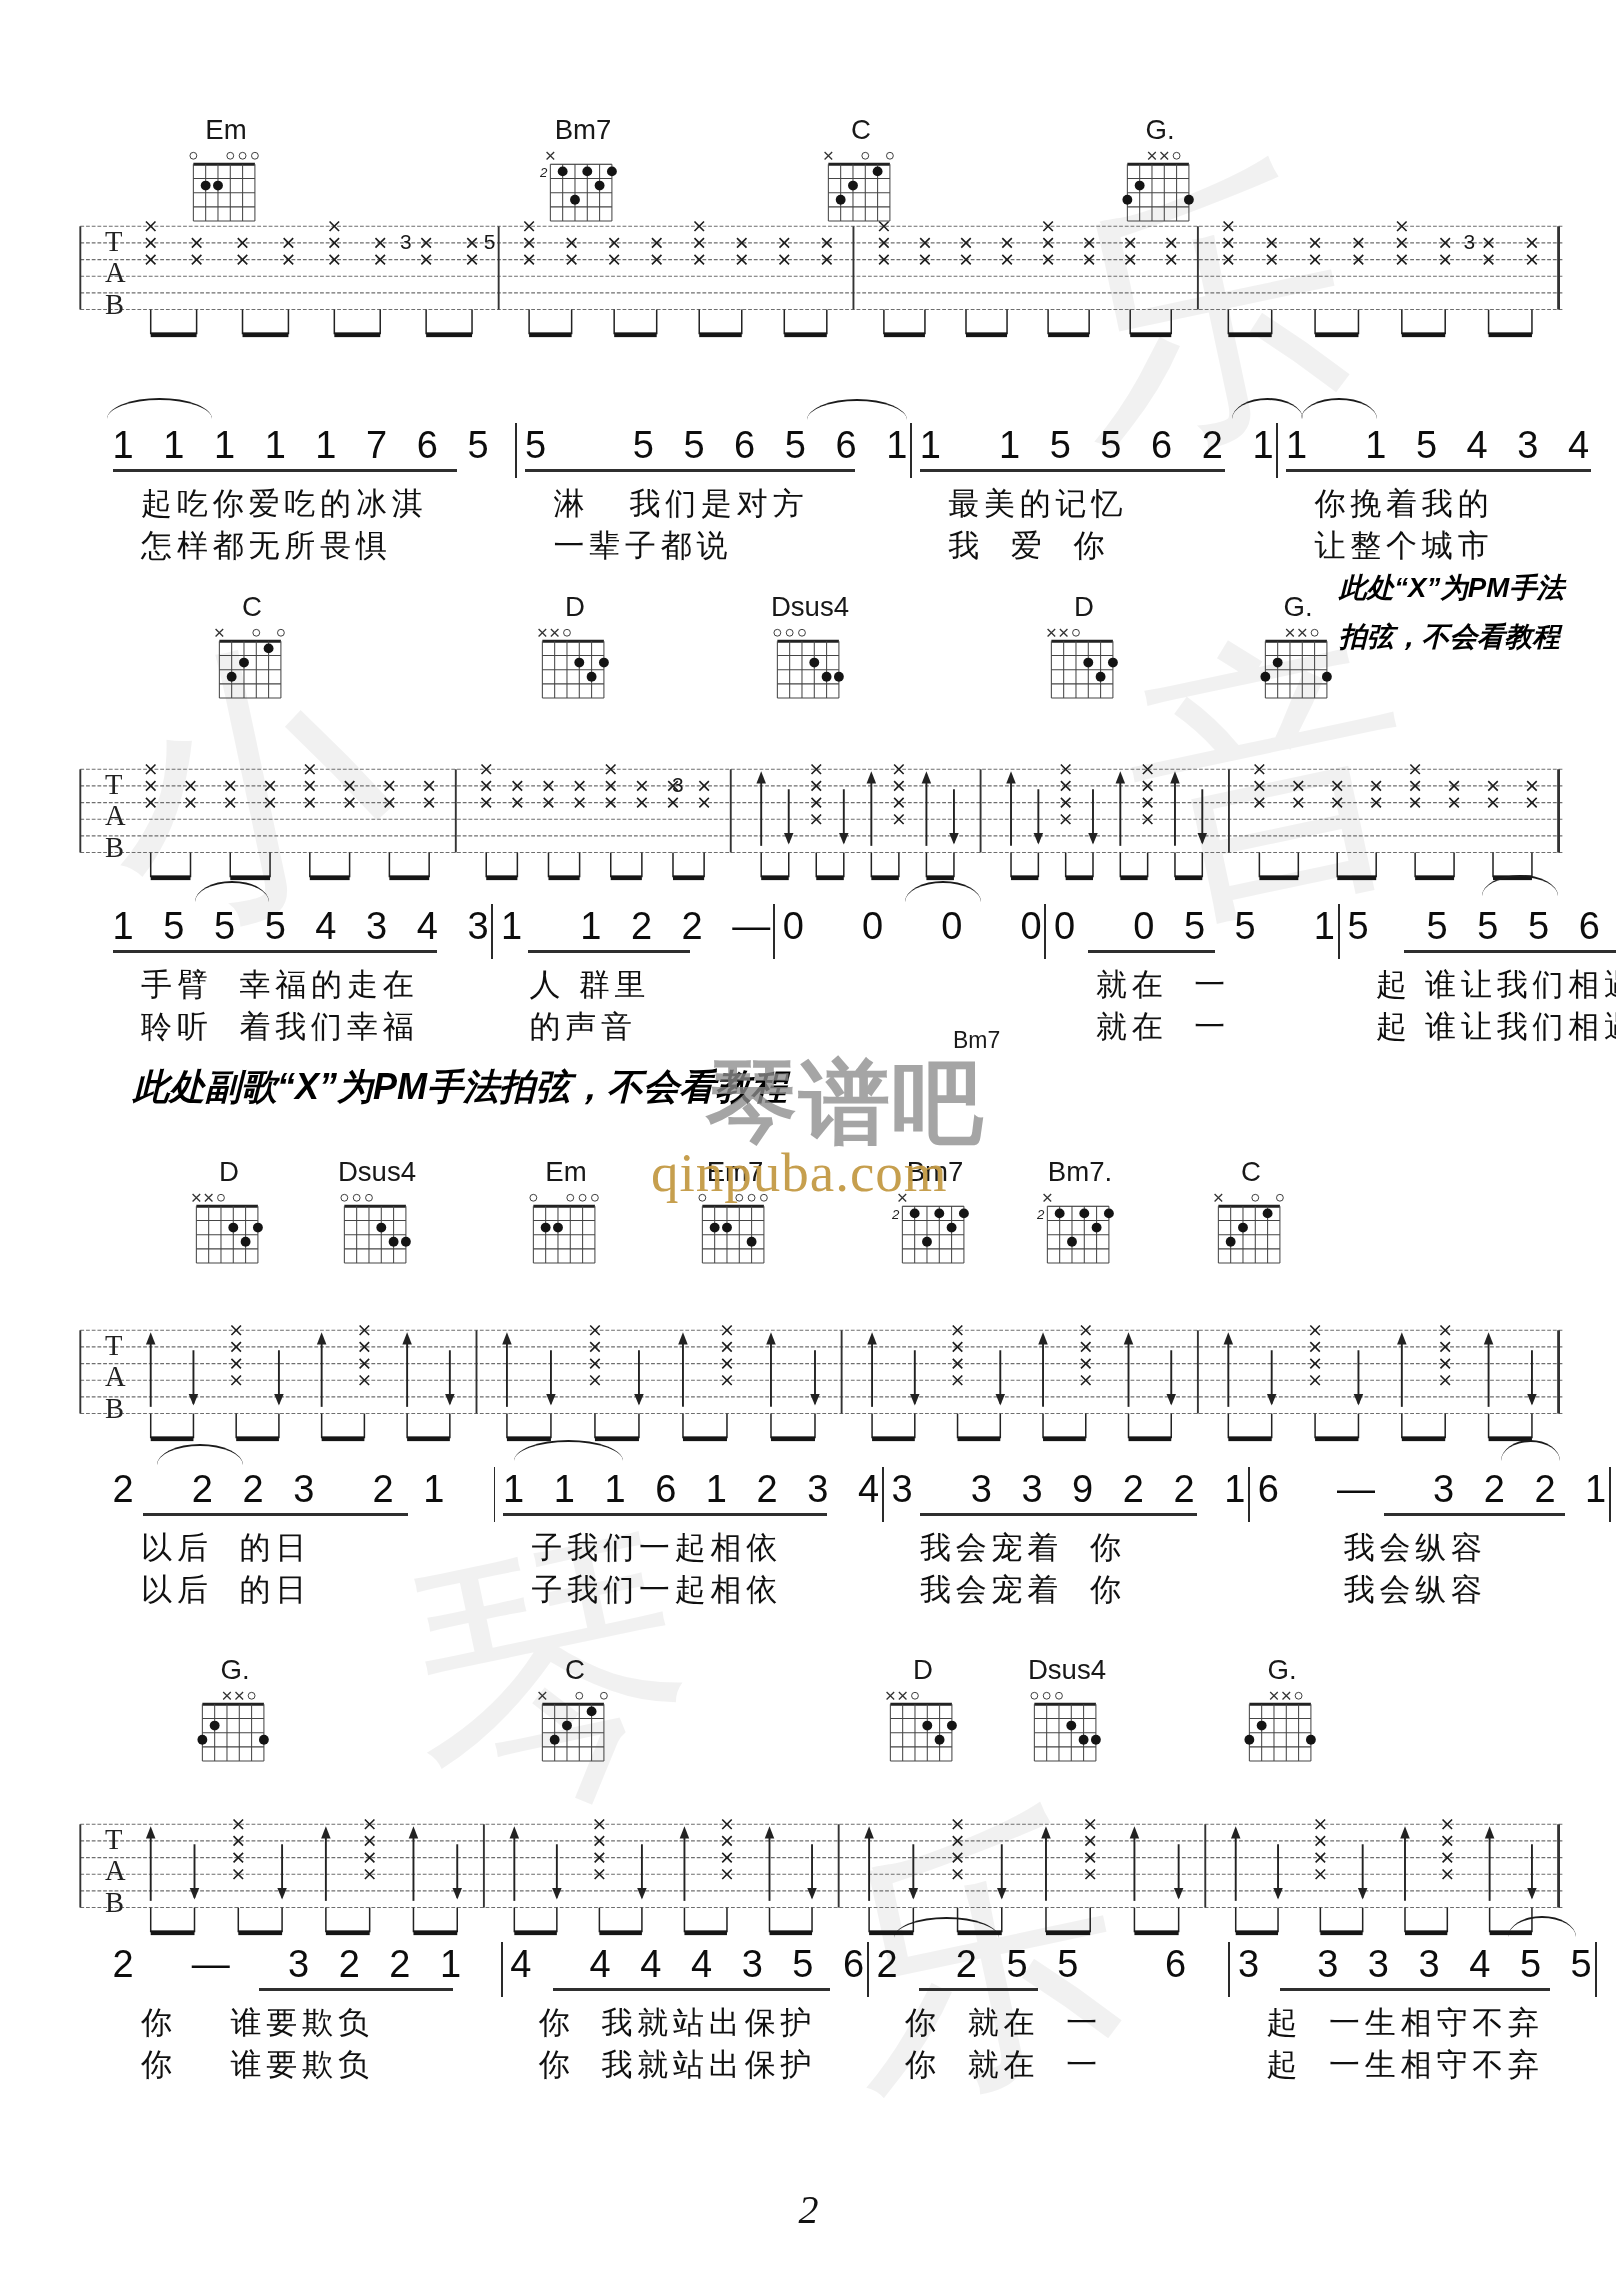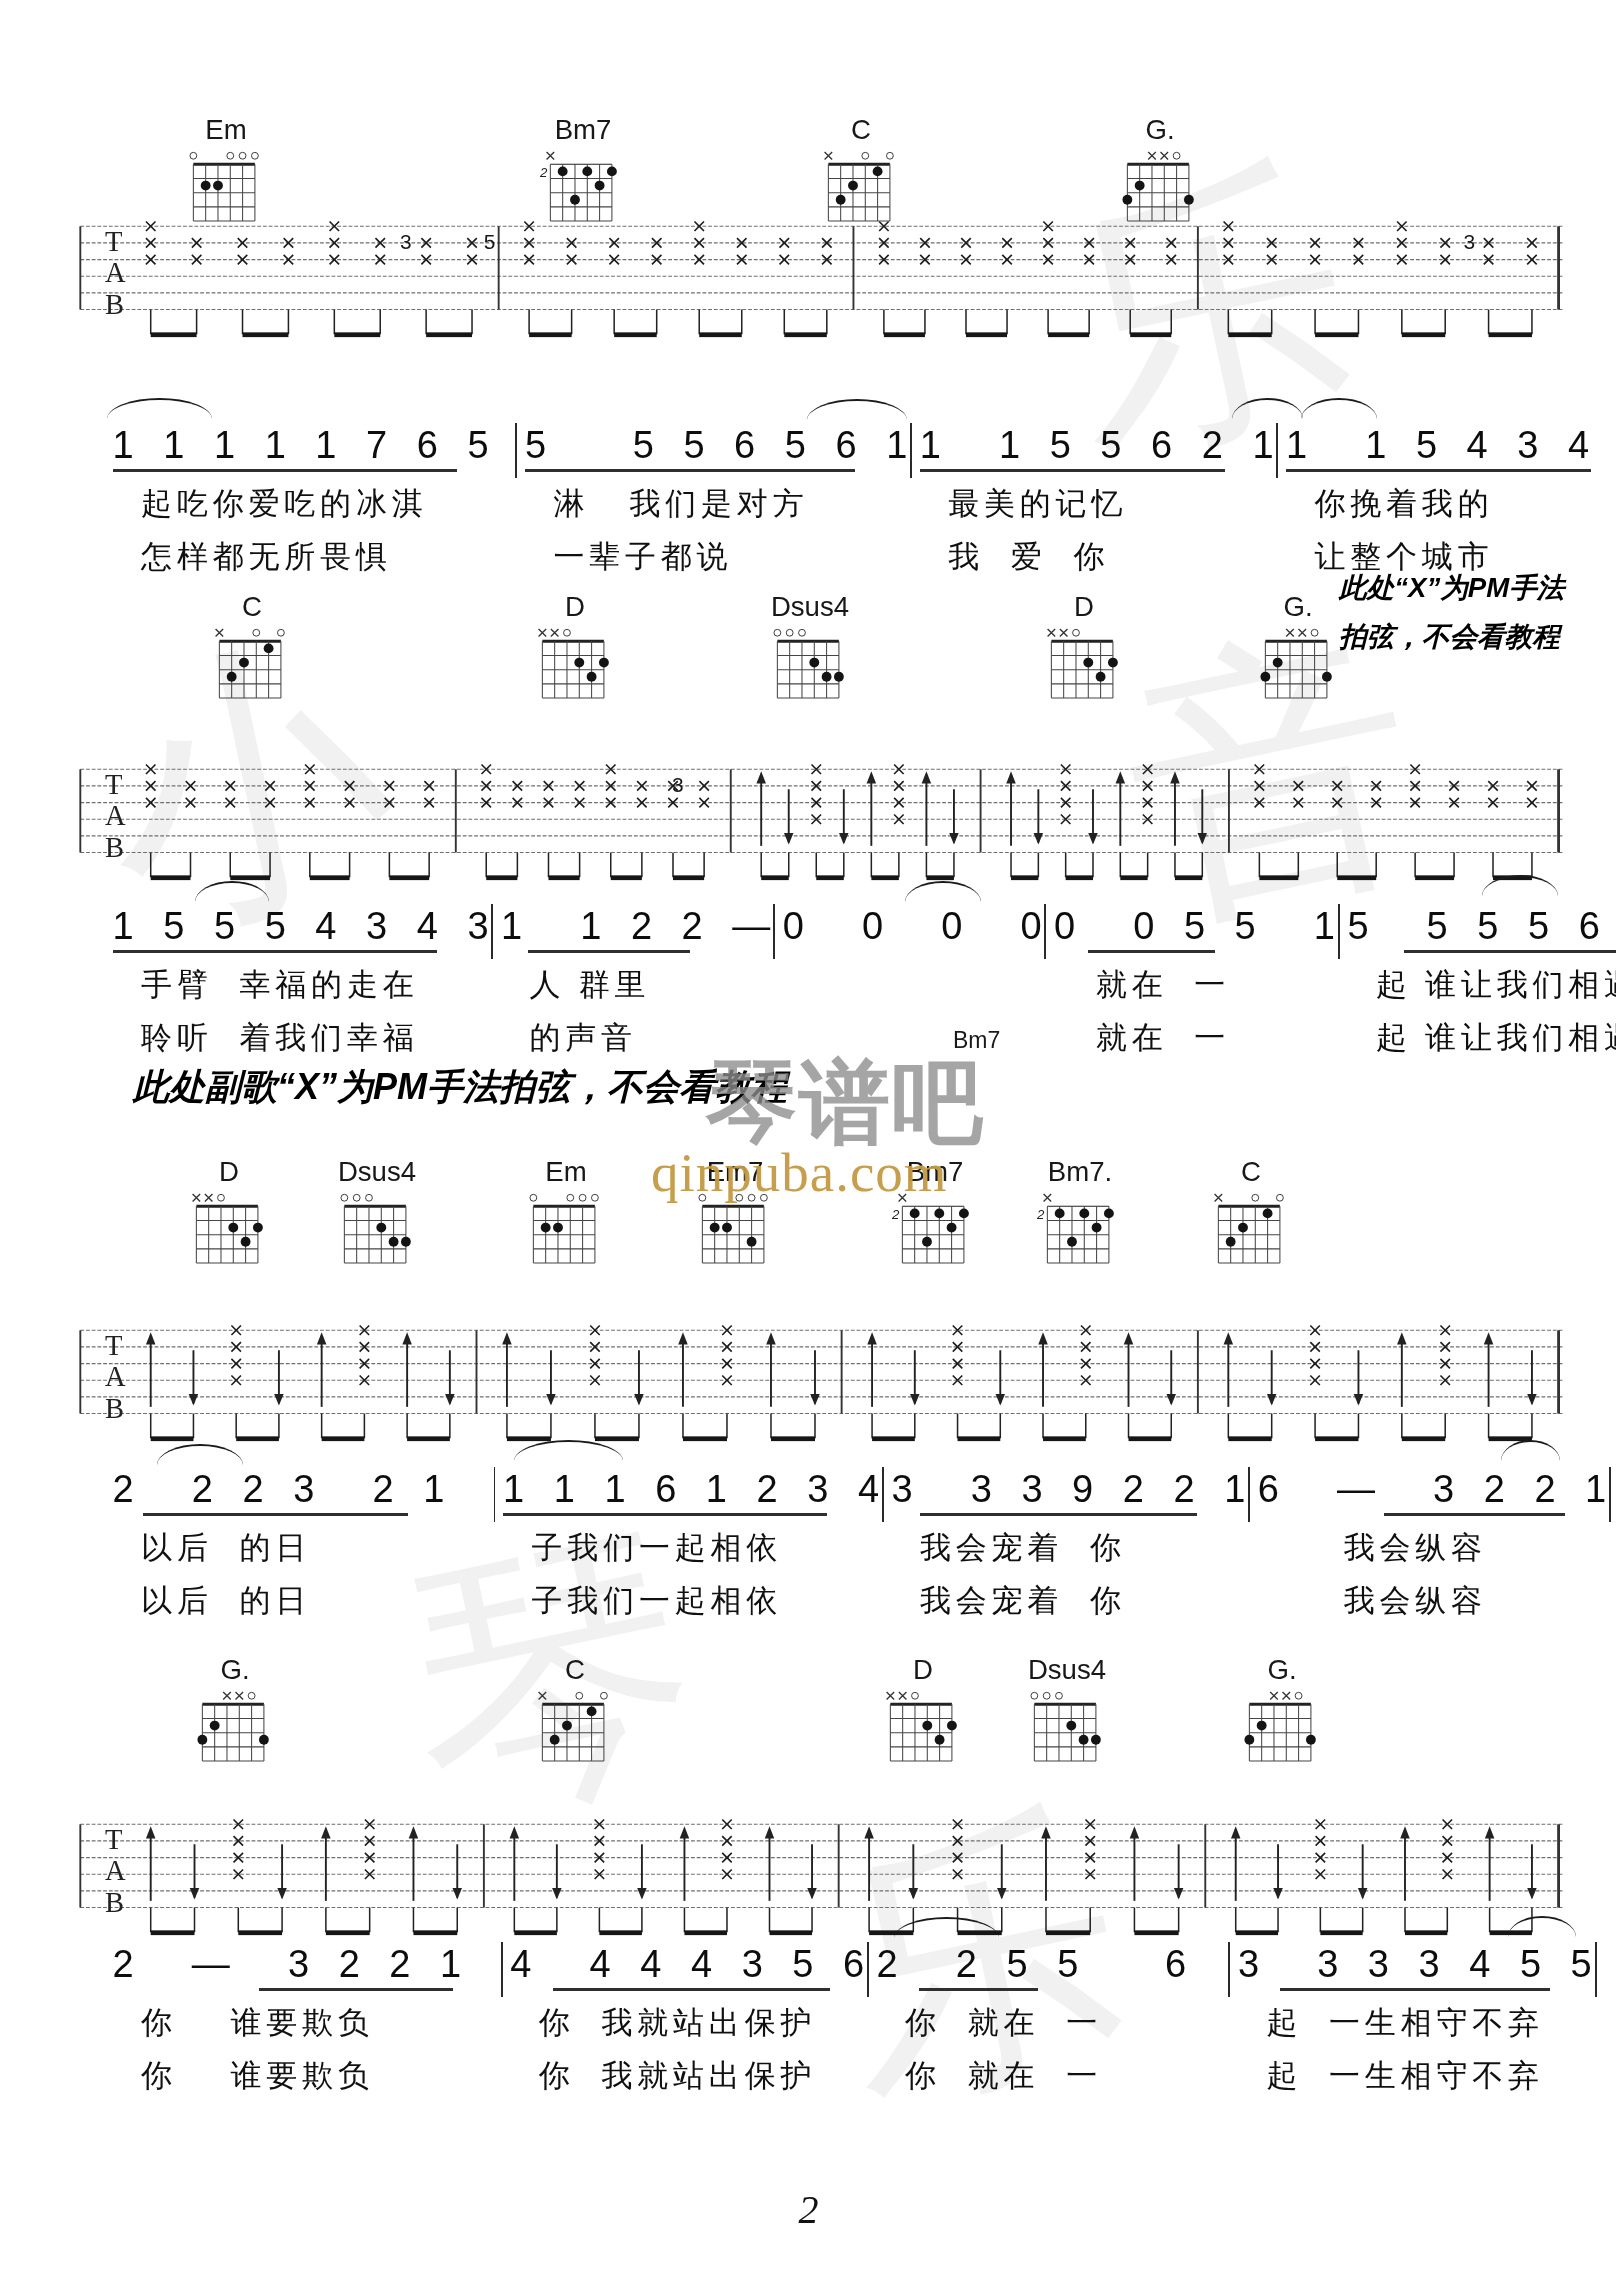--- a/index.html
+++ b/index.html
@@ -14,21 +14,21 @@
   .staff-svg{position:absolute;}
   
   .numline{position:absolute;left:105px;width:1457px;display:flex;}
   .measure{position:relative;box-sizing:border-box;padding:0 3.8px 0 7.6px;}
   .nums{display:inline-block;font-size:38px;letter-spacing:1px;word-spacing:17px;
         white-space:pre;line-height:44px;color:#0d0d0d;}
   .mbar{position:absolute;right:0;top:0;width:1.9px;height:55px;background:#2a2a2a;}
   .uline{height:2.9px;background:#2f2f2f;width:86%;margin-top:1.9px;}
   .lyr{font-size:31px;letter-spacing:4.8px;white-space:pre;padding-left:28.5px;color:#101010;}
   .r1{margin-top:11.4px;}
-  .r2{margin-top:11px;}
+  .r2{margin-top:0;}
   
   .tie{position:absolute;height:19px;border-top:2.9px solid #1b1b1b;
        border-radius:50% 50% 0 0 / 100% 100% 0 0;}
   
   .note-side{position:absolute;left:1339px;font-size:27.6px;font-weight:bold;font-style:italic;
              white-space:pre;color:#000;}
   .note-chorus{position:absolute;left:133px;top:1063px;font-size:36px;font-weight:bold;
                font-style:italic;white-space:pre;color:#000;}
   .pickup{position:absolute;left:953px;top:1027px;font-size:23px;color:#1a1a1a;}
   

